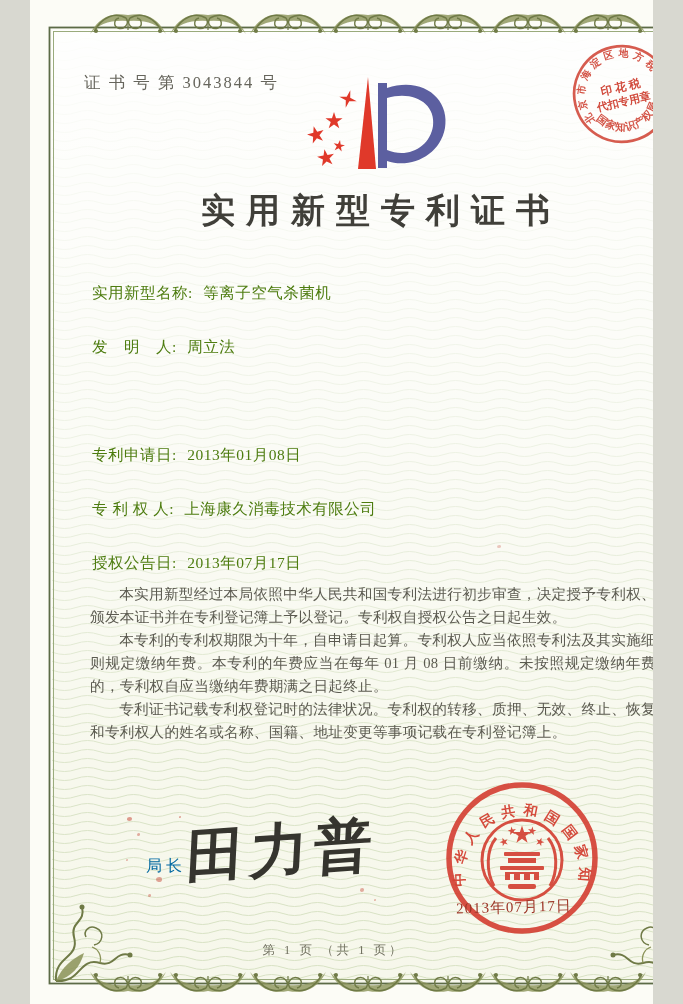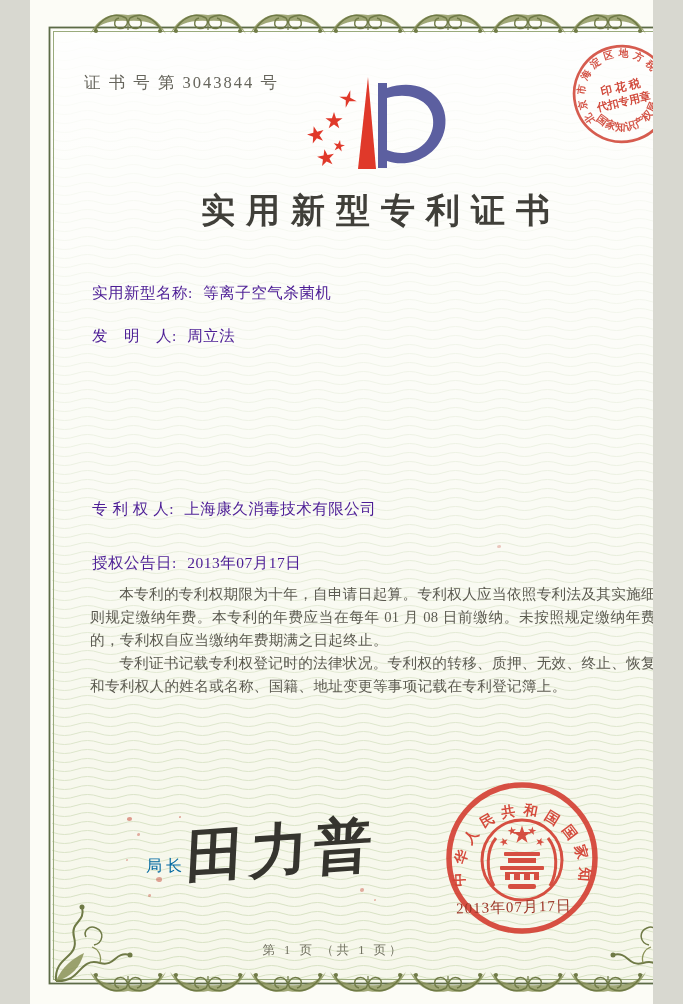--- a/index.html
+++ b/index.html
@@ -8,21 +8,21 @@
     background:#fcfcf6;overflow:hidden;
     font-family:"Liberation Serif","DejaVu Serif",serif;
     color:#5d5c52;
   }
   .abs{position:absolute;}
   #deco-svg{position:absolute;left:0;top:0;z-index:1;}
   .content{z-index:4;}
   #cert-no{left:54px;top:72px;font-size:16.5px;letter-spacing:2px;color:#66655c;z-index:4;}
   #title{left:0;top:188px;width:683px;text-align:center;font-size:34px;font-weight:600;
          letter-spacing:11px;padding-left:19px;box-sizing:border-box;color:#403f39;z-index:4;}
-  .field{left:62px;width:580px;font-size:15.5px;color:#4c1d95;letter-spacing:0.5px;z-index:4;}
+  .field{left:62px;width:580px;font-size:15.5px;color:#4d7c0f;letter-spacing:0.5px;z-index:4;}
   .field .lab{margin-right:6px;}
   #paras{left:60px;top:583px;width:566px;z-index:4;}
   #paras p{margin:0;font-size:14.6px;line-height:23px;text-indent:2em;text-align:justify;
            color:#5b5a50;letter-spacing:0.3px;}
   #signer-title{left:116px;top:856px;font-size:16px;letter-spacing:4px;color:#0369a1;z-index:5;}
   #signature{left:156px;top:812px;font-size:58px;font-weight:600;color:#26251f;
              letter-spacing:6px;transform:rotate(-4deg) skewX(-7deg);z-index:5;opacity:.92;}
   #seal-date{left:426px;top:898px;font-size:15px;color:#9c3425;letter-spacing:1px;
              transform:rotate(-1.5deg);z-index:7;font-weight:500;}
   #footer{left:0;top:942px;width:683px;padding-right:76px;box-sizing:border-box;
@@ -141,34 +141,39 @@
       <use href="#st5" transform="translate(44,88) scale(9) rotate(-10)"></use>
     </g>
   </svg>
 
   <div id="title" class="abs content">实用新型专利证书</div>
 
   <div class="abs field" style="top:283px">
     <span class="lab">实用新型名称:</span>
     <span>等离子空气杀菌机</span>
   </div>
-  <div class="abs field" style="top:326px">
+  <div class="abs field" style="top:337px">
     <span class="lab">发　明　人:</span>
     <span>周立法</span>
+  </div>
+  <div class="abs field" style="top:445px">
+    <span class="lab">专利申请日:</span>
+    <span>2013年01月08日</span>
   </div>
   <div class="abs field" style="top:499px">
     <span class="lab">专 利 权 人:</span>
     <span>上海康久消毒技术有限公司</span>
   </div>
   <div class="abs field" style="top:553px">
     <span class="lab">授权公告日:</span>
     <span>2013年07月17日</span>
   </div>
 
   <div id="paras" class="abs content">
+    <p>本实用新型经过本局依照中华人民共和国专利法进行初步审查，决定授予专利权、颁发本证书并在专利登记簿上予以登记。专利权自授权公告之日起生效。</p>
     <p>本专利的专利权期限为十年，自申请日起算。专利权人应当依照专利法及其实施细则规定缴纳年费。本专利的年费应当在每年 01 月 08 日前缴纳。未按照规定缴纳年费的，专利权自应当缴纳年费期满之日起终止。</p>
     <p>专利证书记载专利权登记时的法律状况。专利权的转移、质押、无效、终止、恢复和专利权人的姓名或名称、国籍、地址变更等事项记载在专利登记簿上。</p>
   </div>
 
   <div id="signer-title" class="abs">局长</div>
   <div id="signature" class="abs">田力普</div>
 
   <div class="speck" style="left:97px;top:817px;width:5px;height:4px;opacity:.55"></div>
   <div class="speck" style="left:107px;top:833px;width:3px;height:3px;opacity:.45"></div>
   <div class="speck" style="left:149px;top:816px;width:2px;height:2px;opacity:.5"></div>

